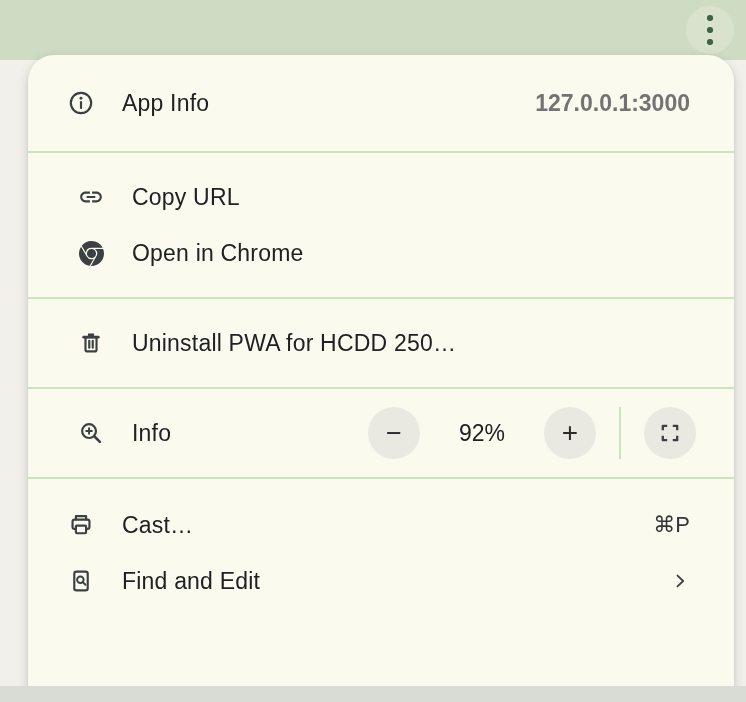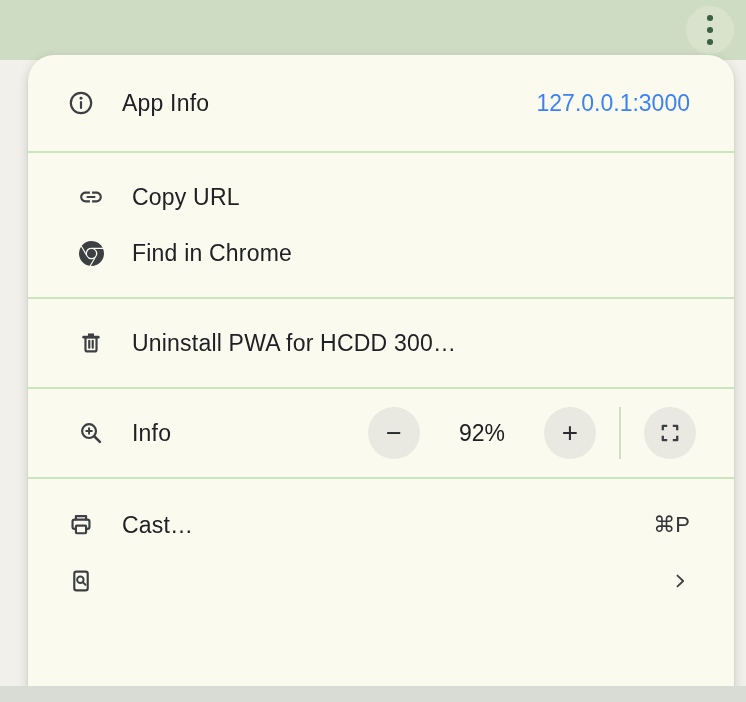--- a/index.html
+++ b/index.html
@@ -41,21 +41,21 @@
     display:flex; align-items:center;
     padding:0 44px 0 40px;
     cursor:pointer;
   }
   .row .lead-icon {
     width:26px; height:26px; flex:0 0 26px;
     margin-right:28px;
     display:flex; align-items:center; justify-content:center;
   }
   .row .label { font-size:23px; color:#202124; letter-spacing:0.2px; white-space:nowrap; }
-  .row .trailing { margin-left:auto; font-size:23px; color:#3b82f6; white-space:nowrap; }
+  .row .trailing { margin-left:auto; font-size:23px; color:#737373; white-space:nowrap;font-weight:bold; }
   .row .shortcut { margin-left:auto; font-size:22px; color:#35363a; }
   .row .chev { margin-left:auto; display:flex; align-items:center; }
 
   .zoom-row { padding-right:28px; }
   .zoom-controls { margin-left:auto; display:flex; align-items:center; }
   .circle-btn {
     width:52px; height:52px; border-radius:50%;
     background:#e9e9e1; border:none; cursor:pointer;
     display:flex; align-items:center; justify-content:center;
     color:#2a2b2e;
@@ -109,36 +109,36 @@
         </svg>
       </span>
       <span class="label">Copy URL</span>
     </div>
     <div class="row">
       <span class="lead-icon">
         <svg width="25" height="25" viewBox="0 0 24 24">
           <path class="fill" d="M12 0C8.21 0 4.831 1.757 2.632 4.501l3.953 6.848A5.454 5.454 0 0 1 12 6.545h10.691A12 12 0 0 0 12 0zM1.931 5.47A11.943 11.943 0 0 0 0 12c0 6.012 4.42 10.991 10.189 11.864l3.953-6.847a5.45 5.45 0 0 1-6.865-2.29zm13.342 2.166a5.446 5.446 0 0 1 1.45 7.09l.002.001h-.002l-5.344 9.257c.206.01.413.016.621.016 6.627 0 12-5.373 12-12 0-1.54-.29-3.011-.818-4.364zM12 16.364a4.364 4.364 0 1 1 0-8.728 4.364 4.364 0 0 1 0 8.728Z"></path>
         </svg>
       </span>
-      <span class="label">Find in Chrome</span>
+      <span class="label">Open in Chrome</span>
     </div>
   </div>
 
   <div class="section">
     <div class="row">
       <span class="lead-icon">
         <svg width="26" height="26" viewBox="0 0 24 24">
           <path class="stroke" style="stroke-width:2.4" d="M5.2 6.6h13.6"></path>
           <path class="fill" d="M9.2 3.2h5.6v3h-5.6z"></path>
           <rect class="stroke" x="6.9" y="6.6" width="10.2" height="13.2" rx="1.6"></rect>
           <line class="stroke" x1="10.4" y1="10" x2="10.4" y2="16.4"></line>
           <line class="stroke" x1="13.6" y1="10" x2="13.6" y2="16.4"></line>
         </svg>
       </span>
-      <span class="label">Uninstall PWA for HCDD 300…</span>
+      <span class="label">Uninstall PWA for HCDD 250…</span>
     </div>
   </div>
 
   <div class="section">
     <div class="row zoom-row">
       <span class="lead-icon">
         <svg width="26" height="26" viewBox="0 0 24 24">
           <circle class="stroke" cx="10.2" cy="10.2" r="6.4"></circle>
           <line class="stroke" style="stroke-width:2.4" x1="15.2" y1="15.2" x2="20.2" y2="20.2"></line>
           <line class="stroke" style="stroke-width:1.8" x1="7.6" y1="10.2" x2="12.8" y2="10.2"></line>
@@ -178,20 +178,21 @@
       <span class="shortcut">⌘P</span>
     </div>
     <div class="row">
       <span class="lead-icon">
         <svg width="26" height="26" viewBox="0 0 24 24">
           <rect class="stroke" x="5.8" y="3.4" width="12.4" height="17.2" rx="2"></rect>
           <circle class="stroke" style="stroke-width:1.8" cx="11.4" cy="10.8" r="3"></circle>
           <line class="stroke" style="stroke-width:1.8" x1="13.6" y1="13" x2="16.1" y2="15.5"></line>
         </svg>
       </span>
+      <span class="label">Find and Edit</span>
       <span class="chev">
         <svg width="20" height="20" viewBox="0 0 24 24">
           <path class="stroke" style="stroke-width:2.2" d="M9 5.5l6.8 6.5L9 18.5"></path>
         </svg>
       </span>
     </div>
   </div>
 
 </div>
 

